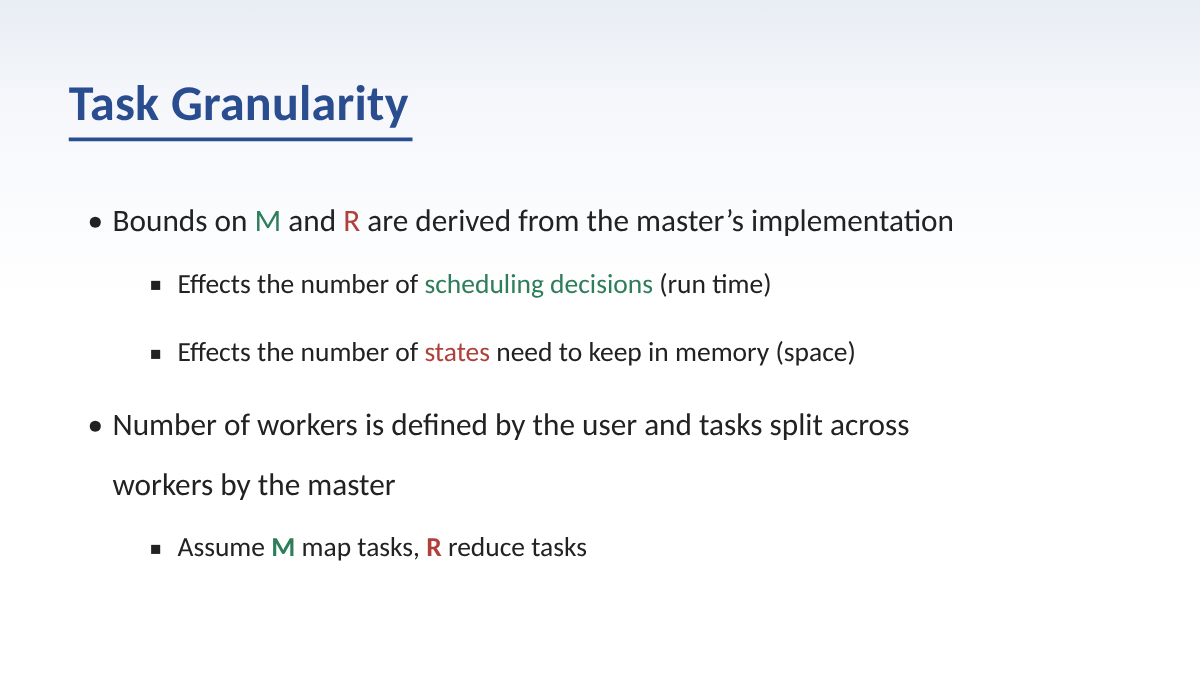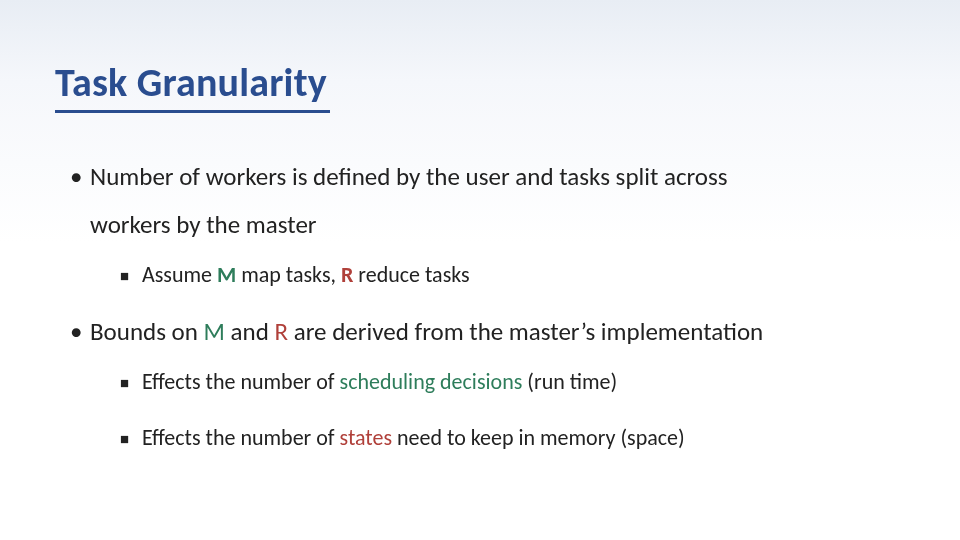--- a/index.html
+++ b/index.html
@@ -91,35 +91,35 @@
 <body>
 
 <div class="slide">
 
   <div class="title">Task Granularity</div>
   <div class="title-underline"></div>
 
   <div class="content">
 
     <div class="lvl1">
-      <span class="bullet">•</span><span>Number of workers is defined by the user and tasks split across</span>
-      <span class="extra-line-gap"></span>
-      <span style="text-indent:0; display:inline-block; padding-left:0;">workers by the master</span>
-
-      <div class="lvl2">
-        <span class="bullet">■</span><span>Assume </span><span class="hl-green-b">M</span><span> map tasks, </span><span class="hl-red-b">R</span><span> reduce tasks</span>
-      </div>
-    </div>
-
-    <div class="lvl1">
       <span class="bullet">•</span><span>Bounds on </span><span class="hl-green">M</span><span> and </span><span class="hl-red">R</span><span> are derived from the master’s implementation</span>
 
       <div class="lvl2">
         <span class="bullet">■</span><span>Effects the number of </span><span class="hl-green">scheduling decisions</span><span> (run time)</span>
       </div>
 
       <div class="lvl2">
         <span class="bullet">■</span><span>Effects the number of </span><span class="hl-red">states</span><span> need to keep in memory (space)</span>
       </div>
     </div>
 
+    <div class="lvl1">
+      <span class="bullet">•</span><span>Number of workers is defined by the user and tasks split across</span>
+      <span class="extra-line-gap"></span>
+      <span style="text-indent:0; display:inline-block; padding-left:0;">workers by the master</span>
+
+      <div class="lvl2">
+        <span class="bullet">■</span><span>Assume </span><span class="hl-green-b">M</span><span> map tasks, </span><span class="hl-red-b">R</span><span> reduce tasks</span>
+      </div>
+    </div>
+
   </div>
 </div>
 
 </body></html>

